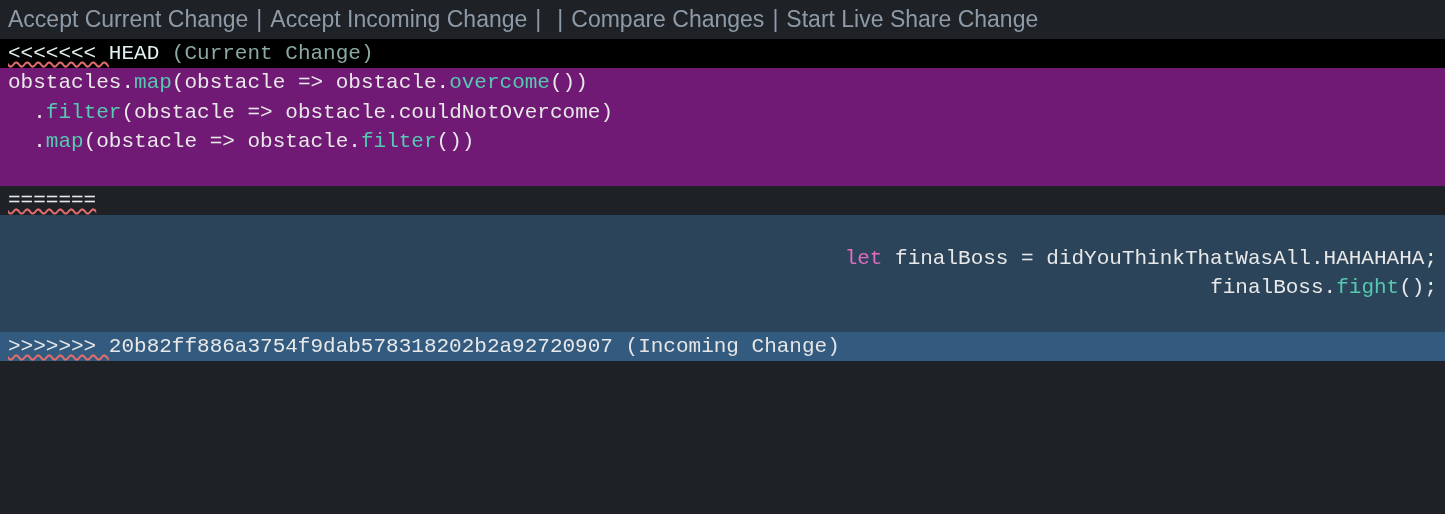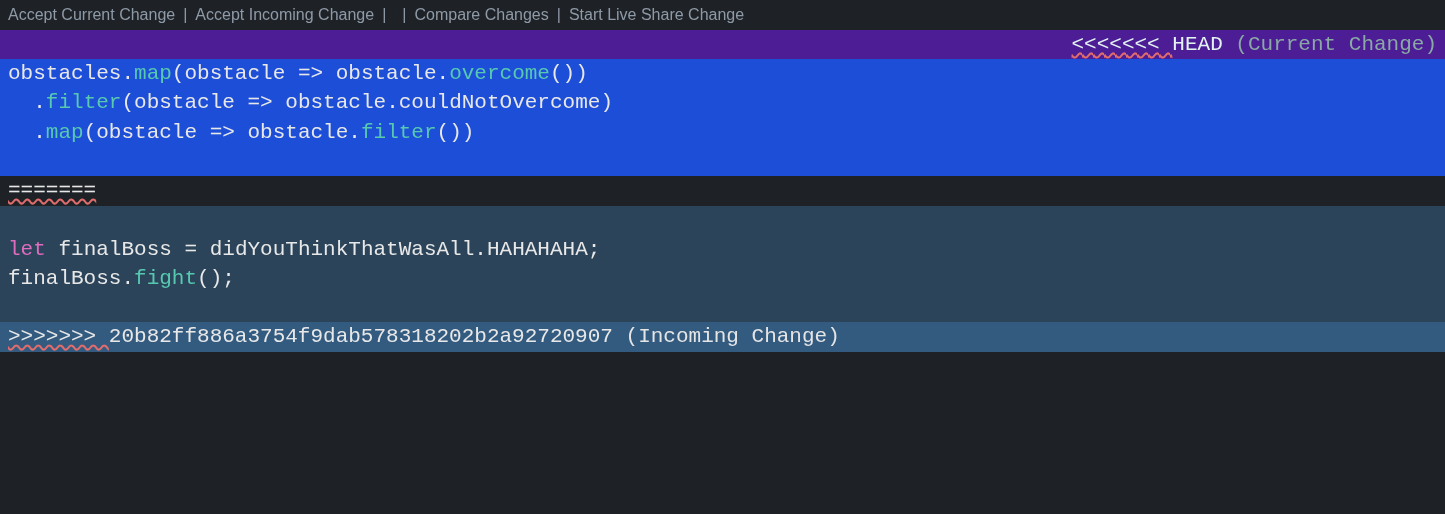--- a/index.html
+++ b/index.html
@@ -12,44 +12,44 @@
     line-height: 1.4;
     overflow: hidden;
   }
 
   .codelens {
     display: flex;
     flex-wrap: wrap;
     gap: 0;
     padding: 4px 8px 4px 8px;
     color: #8f9aa7;
-    font-size: 16px;
+    font-size: 23px;
     font-family: -apple-system, BlinkMacSystemFont, "Segoe UI", sans-serif;
     line-height: 1.35;
   }
   .codelens .sep { padding: 0 8px; color: #8f9aa7; }
   .codelens .action { cursor: pointer; }
 
   .line { padding: 0 8px; white-space: pre; }
   .blank-line { height: 29px; }
 
   .current-header {
-    background: #4c1d95;
+    background: #000000;
     color: #d4d4d4;
-    text-align: right;
   }
   .current-body {
-    background: #1d4ed8;
+    background: #701a75;
   }
   .divider-line {
     background: #1e2227;
     color: #d4d4d4;
   }
   .incoming-body {
     background: #2b445a;
+    text-align: right;
   }
   .incoming-header {
     background: #335b80;
     color: #d4d4d4;
   }
 
   
   .marker { color: #e3f3f1; }
   .comment-label { color: #8aa9a5; }
   .comment-label-in { color: #e5e5e5; }

